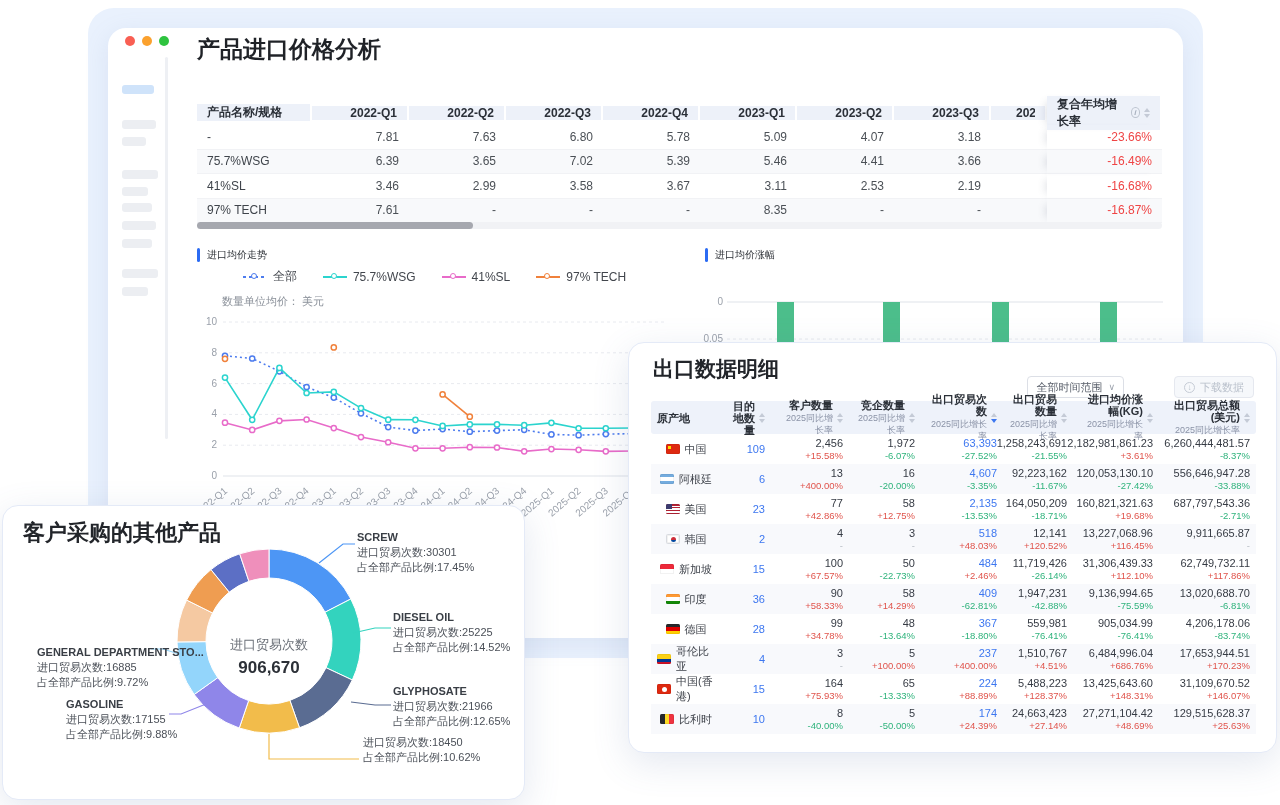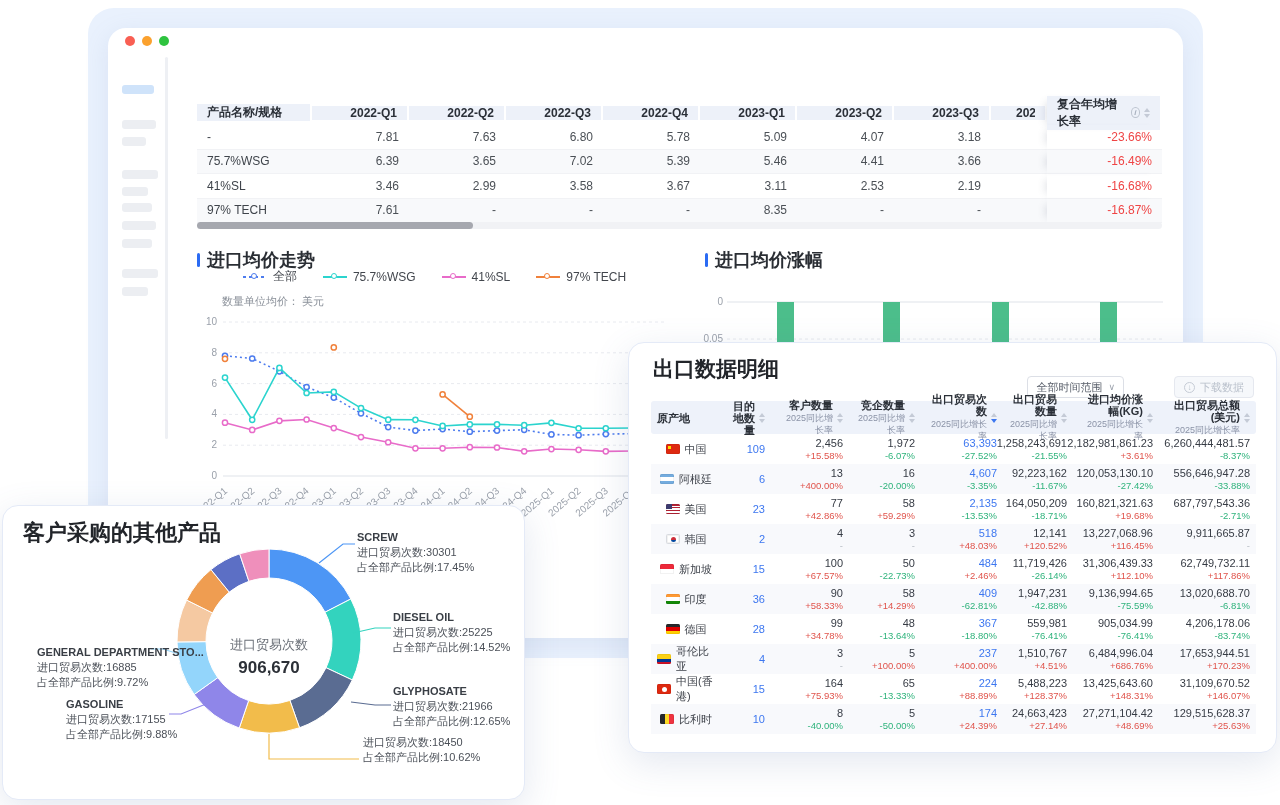--- a/index.html
+++ b/index.html
@@ -46,21 +46,21 @@
   .caret-down.active { border-top-color:#3d77f0; }
   .info-i { display:inline-flex; align-items:center; justify-content:center; width:11px; height:11px;
     border:1px solid #bcc3cf; border-radius:50%; font-size:8px; color:#a9b1bf; margin-left:5px; font-style:italic; }
   .pscroll { position:absolute; left:89px; top:194px; width:965px; height:7px;
     background:#f1f2f5; border-radius:4px; }
   .pscroll .thumb { position:absolute; left:0; top:0; width:276px; height:7px;
     background:#a6a8af; border-radius:4px; }
 
   
   .sec-head { position:absolute; display:flex; align-items:center; gap:7px;
-    font-size:18px; font-weight:bold; color:#2a2e34; }
+    font-size:10px; font-weight:normal; color:#2a2e34; }
   .sec-head .bar { width:3px; height:14px; background:#2b6bf3; border-radius:2px; }
 
   
   .legend { position:absolute; left:89px; top:240px; width:475px; display:flex;
     justify-content:center; gap:26px; font-size:12px; color:#42464d; }
   .legend-item { display:flex; align-items:center; gap:6px; cursor:pointer; }
   .lg-mark { position:relative; width:24px; height:2px; }
   .lg-mark.dashed { background:repeating-linear-gradient(90deg, currentColor 0 3px, transparent 3px 6px); }
   .lg-mark.solid { background:currentColor; }
   .lg-mark i { position:absolute; left:8px; top:-3px; width:6px; height:6px;
@@ -151,20 +151,21 @@
       <div class="side-bar-item" style="top:142px;width:36px"></div>
       <div class="side-bar-item" style="top:159px;width:26px"></div>
       <div class="side-bar-item" style="top:175px;width:30px"></div>
       <div class="side-bar-item" style="top:193px;width:34px"></div>
       <div class="side-bar-item" style="top:211px;width:30px"></div>
       <div class="side-bar-item" style="top:241px;width:36px"></div>
       <div class="side-bar-item" style="top:259px;width:26px"></div>
     </div>
     <div class="side-divider"></div>
 
+    <h1 class="page-title">产品进口价格分析</h1>
 
     <div class="ptable" id="price-table">
         <div class="prow head">
           <div class="pcell name" style="width: 115px;">产品名称/规格</div>
           <div class="pcell" style="width: 97px;">2022-Q1</div>
           <div class="pcell" style="width: 97px;">2022-Q2</div>
           <div class="pcell" style="width: 97px;">2022-Q3</div>
           <div class="pcell" style="width: 97px;">2022-Q4</div>
           <div class="pcell" style="width: 97px;">2023-Q1</div>
           <div class="pcell" style="width: 97px;">2023-Q2</div>
@@ -559,21 +560,21 @@
           </div>
           <div class="ecell" style="width: 50px;">
             <div class="ev blue">23</div>
           </div>
           <div class="ecell" style="width: 78px;">
             <div class="ev">77</div>
             <div class="ep up">+42.86%</div>
           </div>
           <div class="ecell" style="width: 72px;">
             <div class="ev">58</div>
-            <div class="ep up">+59.29%</div>
+            <div class="ep up">+12.75%</div>
           </div>
           <div class="ecell" style="width: 82px;">
             <div class="ev blue">2,135</div>
             <div class="ep down">-13.53%</div>
           </div>
           <div class="ecell" style="width: 70px;">
             <div class="ev">164,050,209</div>
             <div class="ep down">-18.71%</div>
           </div>
           <div class="ecell" style="width: 86px;">

